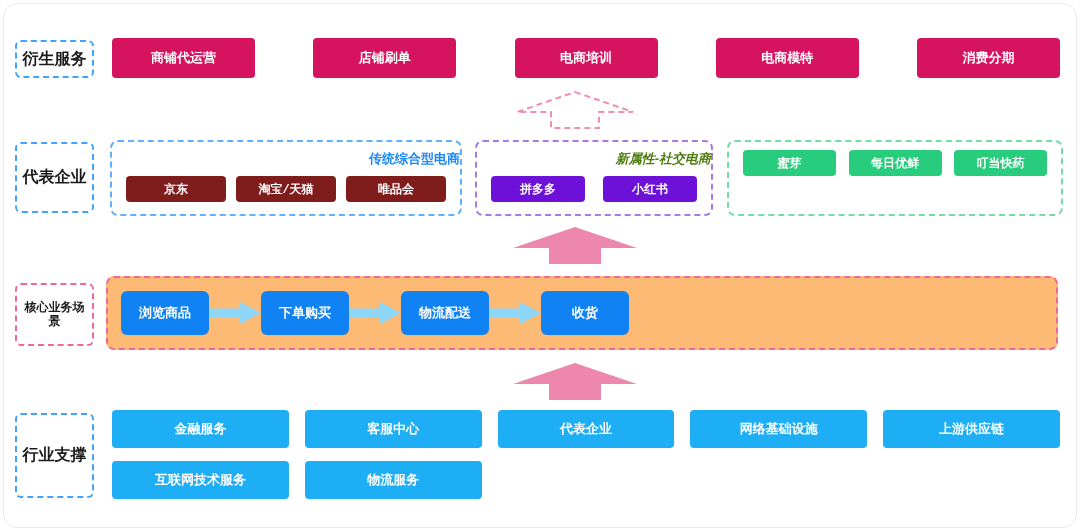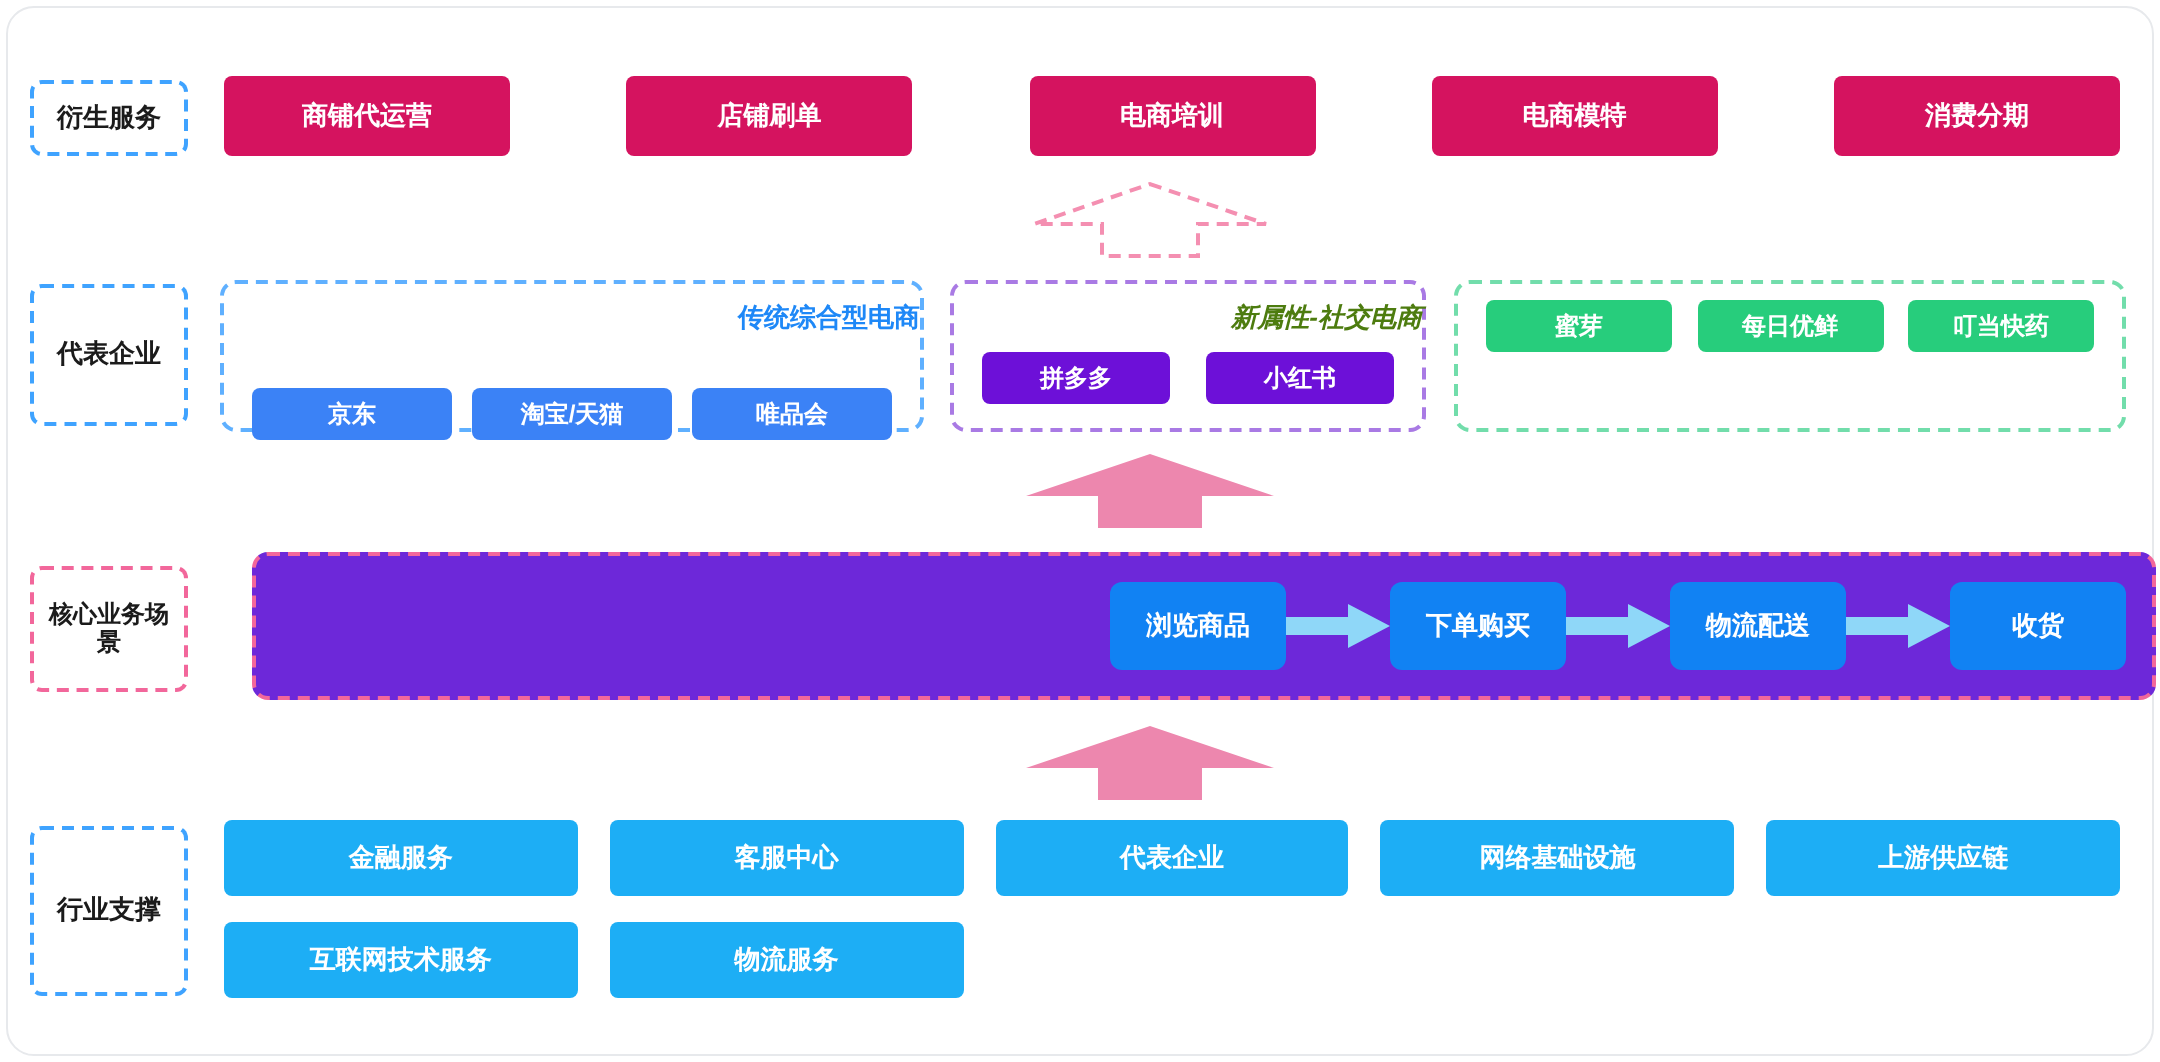--- a/index.html
+++ b/index.html
@@ -2,59 +2,59 @@
 <html><head>
 <meta charset="utf-8">
 <style>
   html,body{margin:0;padding:0;background:#ffffff;}
   .stage{position:relative;width:1080px;height:531px;font-family:"Liberation Sans","DejaVu Sans",sans-serif;overflow:hidden;}
   .card{position:absolute;left:3px;top:3px;right:3px;bottom:3px;background:#fff;border:1px solid #e7e9ec;border-radius:14px;}
 
   
   .lab{position:absolute;left:15px;width:79px;border:2px dashed #3fa3ff;border-radius:6px;
        display:flex;align-items:center;justify-content:center;text-align:center;
-       font-size:13px;font-weight:700;color:#1b1b1b;background:#fff;line-height:1.15;padding:0 2px;box-sizing:border-box;}
+       font-size:16px;font-weight:700;color:#1b1b1b;background:#fff;line-height:1.15;padding:0 2px;box-sizing:border-box;}
   .lab1{top:40px;height:38px;}
   .lab2{top:142px;height:71px;}
   .lab3{top:283px;height:63px;border-color:#f2679b;font-size:12px;}
   .lab4{top:413px;height:85px;font-family:Liberation Serif, serif;}
 
   
   .btn{display:flex;align-items:center;justify-content:center;color:#fff;font-weight:700;
-       font-size:13px;border-radius:4px;box-sizing:border-box;}
+       font-size:13px;border-radius:4px;box-sizing:border-box;font-family:Liberation Mono, monospace;}
 
   
   .row1{position:absolute;left:112px;top:38px;width:948px;height:40px;display:flex;justify-content:space-between;}
   .row1 .btn{width:143px;height:40px;background:#d5135f;}
 
   
   .arr-dashed{position:absolute;left:513px;top:90px;}
 
   
   .group{position:absolute;top:140px;height:76px;border:2px dashed #5fb0ff;border-radius:8px;box-sizing:border-box;background:#fff;}
   .g1{left:110px;width:352px;}
   .g2{left:475px;width:238px;border-color:#a97ae4;}
   .g3{left:727px;width:336px;border-color:#72ddab;}
   .gtitle{margin-top:8px;text-align:right;font-size:13px;font-weight:700;}
   .g1 .gtitle{color:#1e88f7;}
   .g2 .gtitle{color:#4d7c0f;font-style:italic;}
   .g3 .gtitle{color:#27cd7c;}
   .grow{display:flex;justify-content:space-between;padding:0 14px;margin-top:8px;}
   .grow .btn{height:26px;font-size:12px;}
-  .g1 .btn{width:100px;background:#3b82f6;margin-top:18px;}
+  .g1 .btn{width:100px;background:#7f1d1d;}
   .g2 .btn{width:94px;background:#6d10d8;}
   .g3 .btn{width:93px;background:#27cd7c;}
 
   
   .arr-solid1{position:absolute;left:513px;top:227px;}
   .arr-solid2{position:absolute;left:513px;top:363px;}
 
   
-  .r3box{position:absolute;left:126px;top:276px;width:952px;height:74px;border:2px dashed #f2679b;border-radius:8px;
-         box-sizing:border-box;display:flex;align-items:center;justify-content:flex-end;padding:0 13px;background:#6d28d9;}
+  .r3box{position:absolute;left:106px;top:276px;width:952px;height:74px;border:2px dashed #f2679b;border-radius:8px;
+         box-sizing:border-box;display:flex;align-items:center;justify-content:flex-start;padding:0 13px;background:#fdba74;}
   .r3box .btn{width:88px;height:44px;background:#1182f3;border-radius:6px;}
   .flow-arrow{flex:0 0 auto;display:flex;align-items:center;}
 
   
   .r4grid{position:absolute;left:112px;top:410px;width:948px;display:grid;
           grid-template-columns:repeat(5,1fr);column-gap:16px;row-gap:13px;}
   .r4grid .btn{height:38px;background:#1daef5;}
 </style>
 </head>
 <body>

